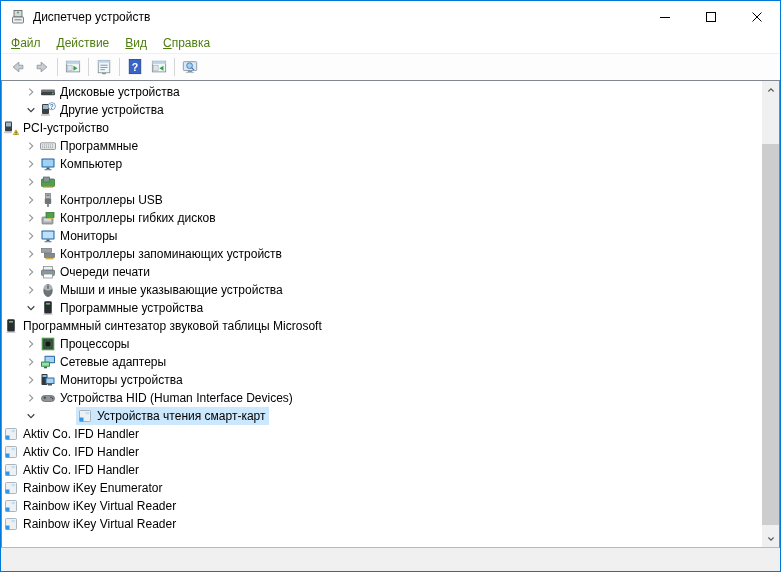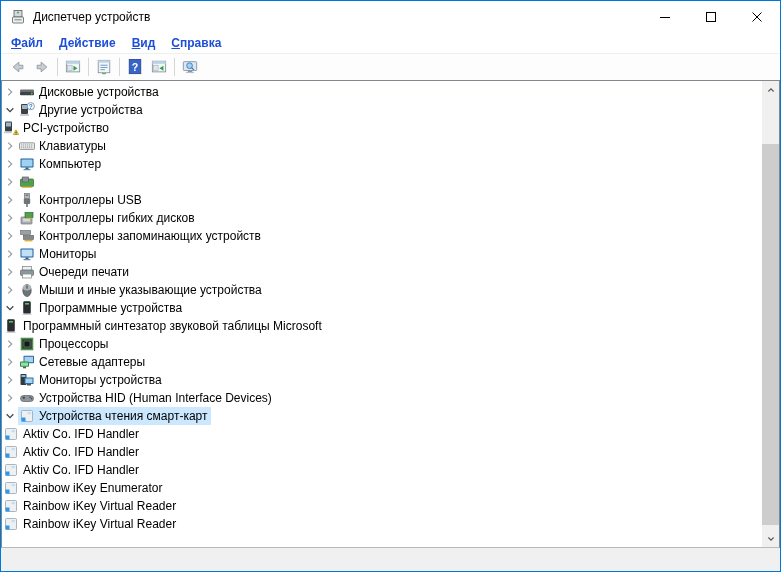--- a/index.html
+++ b/index.html
@@ -14,42 +14,42 @@
   .titlebar .app-icon { width:16px; height:16px; margin-left:9px; flex:none; }
   .titlebar .title { font-size:12px; color:#000; margin-left:7px; flex:1;
                      white-space:nowrap; }
   .win-controls { display:flex; height:31px; flex:none; }
   .win-btn { width:46px; height:31px; display:flex; align-items:center; justify-content:center; }
   .win-btn svg { display:block; }
 
   
   .menubar { height:22px; flex:none; display:flex; align-items:center; padding-left:2px;
              background:#fff; border-bottom:1px solid #f0f0f0; font-size:12px; }
-  .menu-item { padding:2px 8px; color:#1d4ed8; white-space:nowrap;font-weight:bold; }
+  .menu-item { padding:2px 8px; color:#4d7c0f; white-space:nowrap; }
   .menu-item u { text-decoration:underline; }
 
   
   .toolbar { height:26px; flex:none; display:flex; align-items:center; padding-left:5px;
              background:#fdfdfd; }
   .tb-btn { width:24px; height:22px; display:flex; align-items:center; justify-content:center; }
   .tb-sep { width:1px; height:18px; background:#d6d6d6; margin:0 3px; flex:none; }
   .tb-btn svg { width:18px; height:18px; display:block; }
 
   
   .content { flex:1; position:relative; background:#fff;
              border:1px solid #828790; border-bottom-color:#b9b9b9; overflow:hidden; }
   .tree { position:absolute; left:0; top:0; right:17px; bottom:0; padding-top:2px; overflow:hidden; }
   .tree-row { height:18px; display:flex; align-items:center; font-size:12px; color:#000;
               white-space:nowrap; }
-  .tree-row.level1 { }
+  .tree-row.level1 { padding-left:21px; }
   .tree-row.level2 { }
   .expander { width:16px; height:16px; flex:none; display:flex; align-items:center; justify-content:center; }
   .expander svg { width:14px; height:14px; display:block; }
   .row-label { display:flex; align-items:center; gap:4px; padding:1px 4px 1px 1px; }
-  .row-label.selected { background:var(--selection,#cce8ff); }
+  .row-label.selected { background:var(--selection,#cce8ff);margin-left:37px; }
   .icon { width:16px; height:16px; flex:none; }
   .icon svg { width:16px; height:16px; display:block; }
 
   
   .scrollbar { position:absolute; top:0; right:0; bottom:0; width:17px; background:#f0f0f0;
                display:flex; flex-direction:column; }
   .sb-arrow { height:17px; flex:none; display:flex; align-items:center; justify-content:center; }
   .sb-arrow svg { width:12px; height:12px; display:block; }
   .sb-track { flex:1; position:relative; }
   .sb-thumb { position:absolute; left:0; right:0; top:46px; height:381px; background:#cdcdcd; }
@@ -227,21 +227,21 @@
               <path d="M6 4.2L10 8l-4 3.8" fill="none" stroke="#8f9598" stroke-width="1.2"></path>
             </svg>
           </span>
           <span class="row-label">
             <span class="icon">
               <svg viewBox="0 0 16 16">
                 <rect x="0.5" y="4.8" width="15" height="6.6" rx="0.8" fill="#e9eaea" stroke="#7e8284" stroke-width="0.8"></rect>
                 <path d="M2 6.8h12M2 8.2h12M2 9.6h12" stroke="#9aa0a3" stroke-width="0.8" stroke-dasharray="1.2 0.8"></path>
               </svg>
             </span>
-            <span>Клавиатуры</span>
+            <span>Программные</span>
           </span>
         </div>
         <div class="tree-row level1">
           <span class="expander">
             <svg viewBox="0 0 16 16">
               <path d="M6 4.2L10 8l-4 3.8" fill="none" stroke="#8f9598" stroke-width="1.2"></path>
             </svg>
           </span>
           <span class="row-label">
             <span class="icon">
@@ -310,44 +310,44 @@
         </div>
         <div class="tree-row level1">
           <span class="expander">
             <svg viewBox="0 0 16 16">
               <path d="M6 4.2L10 8l-4 3.8" fill="none" stroke="#8f9598" stroke-width="1.2"></path>
             </svg>
           </span>
           <span class="row-label">
             <span class="icon">
               <svg viewBox="0 0 16 16">
-                <rect x="1.5" y="2.5" width="10" height="4" fill="#9aa0a4" stroke="#5f6569" stroke-width="0.6"></rect>
-                <rect x="4.5" y="7.5" width="10" height="4" fill="#82888c" stroke="#53585c" stroke-width="0.6"></rect>
-                <rect x="5.5" y="11.8" width="8" height="1.6" fill="#d8b23a"></rect>
-              </svg>
-            </span>
-            <span>Контроллеры запоминающих устройств</span>
-          </span>
-        </div>
-        <div class="tree-row level1">
-          <span class="expander">
-            <svg viewBox="0 0 16 16">
-              <path d="M6 4.2L10 8l-4 3.8" fill="none" stroke="#8f9598" stroke-width="1.2"></path>
-            </svg>
-          </span>
-          <span class="row-label">
-            <span class="icon">
-              <svg viewBox="0 0 16 16">
                 <rect x="1.5" y="2.5" width="13" height="9" rx="0.8" fill="#1d5f9e"></rect>
                 <rect x="2.5" y="3.5" width="11" height="7" fill="#bfe0f7"></rect>
                 <rect x="6.5" y="11.5" width="3" height="1.6" fill="#355a7a"></rect>
                 <rect x="4.5" y="13.1" width="7" height="1.2" rx="0.4" fill="#6b8aa5"></rect>
               </svg>
             </span>
             <span>Мониторы</span>
+          </span>
+        </div>
+        <div class="tree-row level1">
+          <span class="expander">
+            <svg viewBox="0 0 16 16">
+              <path d="M6 4.2L10 8l-4 3.8" fill="none" stroke="#8f9598" stroke-width="1.2"></path>
+            </svg>
+          </span>
+          <span class="row-label">
+            <span class="icon">
+              <svg viewBox="0 0 16 16">
+                <rect x="1.5" y="2.5" width="10" height="4" fill="#9aa0a4" stroke="#5f6569" stroke-width="0.6"></rect>
+                <rect x="4.5" y="7.5" width="10" height="4" fill="#82888c" stroke="#53585c" stroke-width="0.6"></rect>
+                <rect x="5.5" y="11.8" width="8" height="1.6" fill="#d8b23a"></rect>
+              </svg>
+            </span>
+            <span>Контроллеры запоминающих устройств</span>
           </span>
         </div>
         <div class="tree-row level1">
           <span class="expander">
             <svg viewBox="0 0 16 16">
               <path d="M6 4.2L10 8l-4 3.8" fill="none" stroke="#8f9598" stroke-width="1.2"></path>
             </svg>
           </span>
           <span class="row-label">
             <span class="icon">

